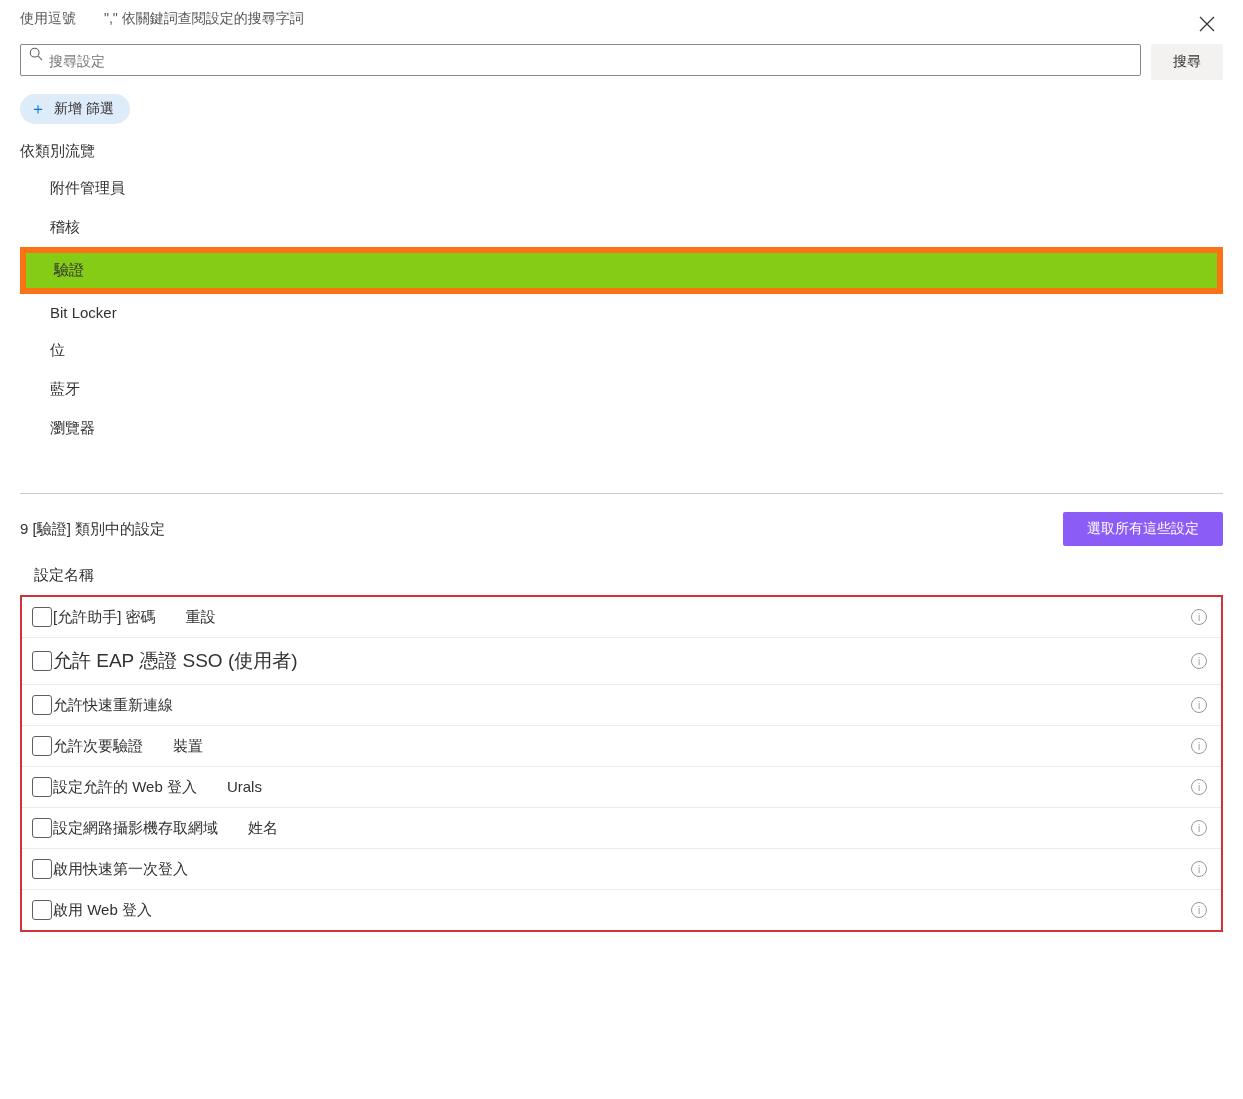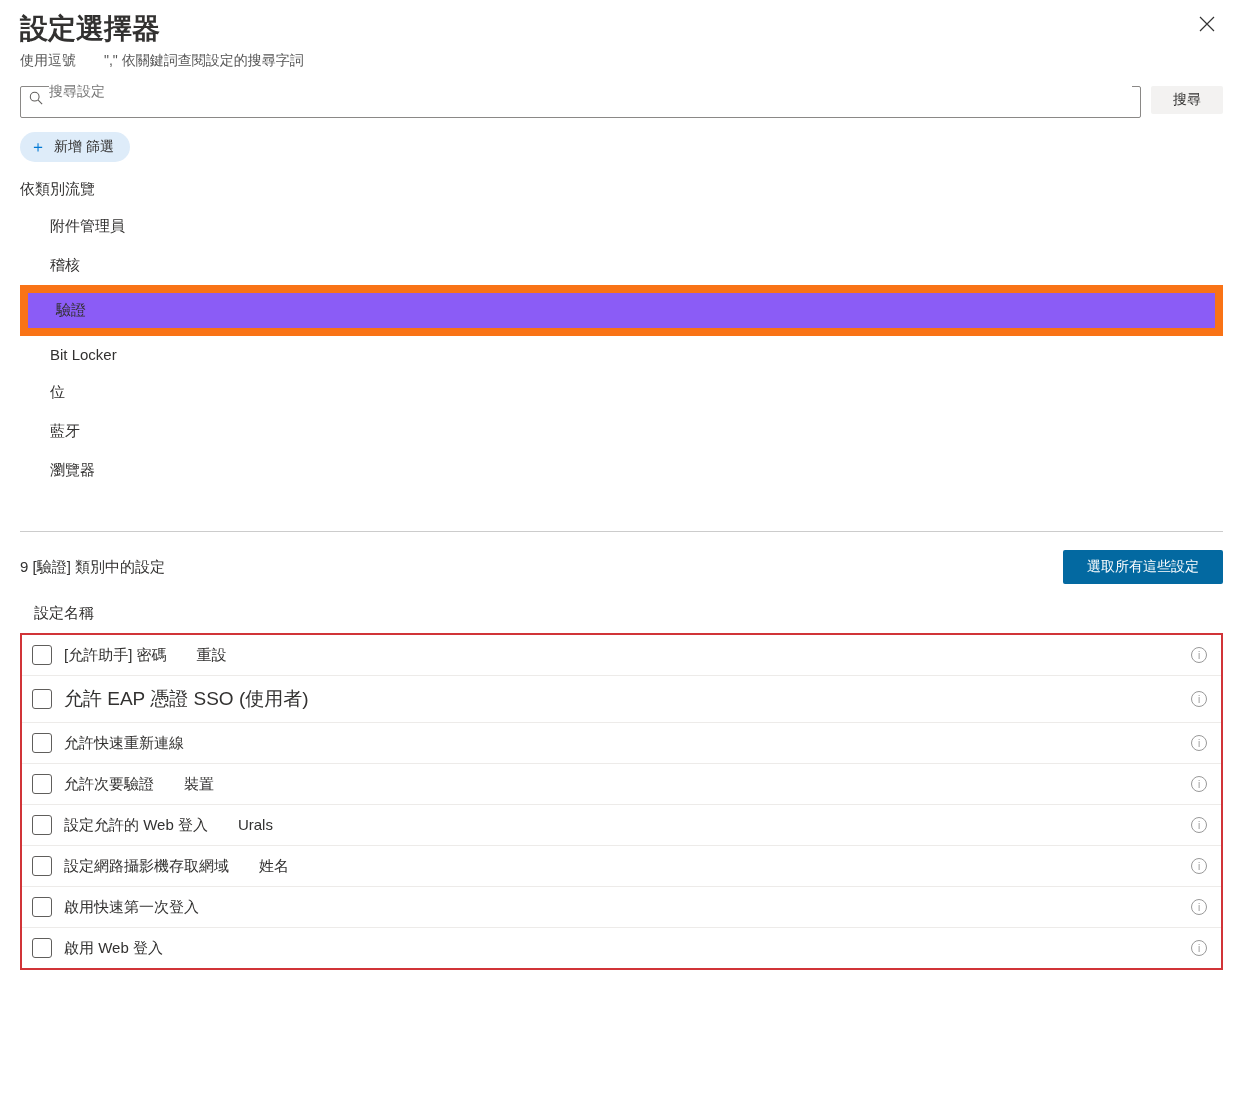--- a/index.html
+++ b/index.html
@@ -33,43 +33,43 @@
       line-height: 1;
     }
     .search-row {
       display: flex;
       gap: 10px;
       margin-bottom: 14px;
     }
     .search-input-wrap {
       flex: 1;
       display: flex;
-      align-items: flex-end;
+      align-items: flex-start;
       border: 1px solid #8a8886;
       border-radius: 2px;
-      padding: 12px 8px;
+      padding: 2px 8px;
       height: 32px;
     }
     .search-icon {
       color: #605e5c;
       margin-right: 6px;
       display: inline-flex;
     }
     .search-input {
       flex: 1;
       border: none;
       outline: none;
       font-size: 14px;
       height: 28px;
     }
     .search-btn {
       background: #f3f2f1;
       border: none;
       padding: 0 22px;
-      height: 28px;
+      height: 36px;
       cursor: pointer;
       font-size: 14px;
       color: #323130;
       border-radius: 2px;
     }
     .filter-pill {
       display: inline-flex;
       align-items: center;
       gap: 8px;
       background: #deecf9;
@@ -96,39 +96,39 @@
       overflow-y: scroll;
       margin-bottom: 10px;
     }
     .category-item {
       padding: 8px 10px 8px 28px;
       font-size: 15px;
       cursor: pointer;
       border: 2px solid transparent;
     }
     .category-item.highlighted {
-      border: 8px solid #f97316;
-      background: #8b5cf6;
+      border: 6px solid #f97316;
+      background: #84cc16;
     }
     .divider {
       border: none;
       border-top: 1px solid #ccc;
       margin: 14px 0 18px 0;
     }
     .results-row {
       display: flex;
       justify-content: space-between;
       align-items: center;
       margin-bottom: 14px;
     }
     .results-label {
       font-size: 15px;
     }
     .select-all-btn {
-      background: #0369a1;
+      background: #8b5cf6;
       color: #fff;
       border: none;
       padding: 8px 24px;
       font-size: 14px;
       cursor: pointer;
       border-radius: 2px;
     }
     .col-header {
       font-size: 15px;
       padding: 6px 0 10px 14px;
@@ -140,21 +140,21 @@
     }
     .settings-box {
       border: 2px solid #d13438;
       border-bottom: 2px solid #d13438;
     }
     .setting-row {
       display: flex;
       align-items: center;
       padding: 10px 14px 10px 10px;
       border-bottom: 1px solid #edebe9;
-      gap: 12px;
+      gap: 1px;
     }
     .setting-row:last-child { border-bottom: none; justify-content: space-between; }
     .chk {
       width: 20px;
       height: 20px;
       border: 1px solid #605e5c;
       border-radius: 3px;
       flex-shrink: 0;
       cursor: pointer;
     }
@@ -193,21 +193,20 @@
       background: #f1f1f1;
     }
   </style>
 </head>
 <body>
 
 
 
 <div class="header-row">
   <div>
-    <div class="title">設定選擇器</div>
     <div class="subtitle">使用逗號　　"," 依關鍵詞查閱設定的搜尋字詞</div>
   </div>
   <div class="close-x">
     <svg width="16" height="16" viewBox="0 0 16 16">
         <path d="M1 1 L15 15 M15 1 L1 15" stroke="#333" stroke-width="1.2" fill="none"></path>
       </svg>
   </div>
 </div>
 
 <div class="search-row">

